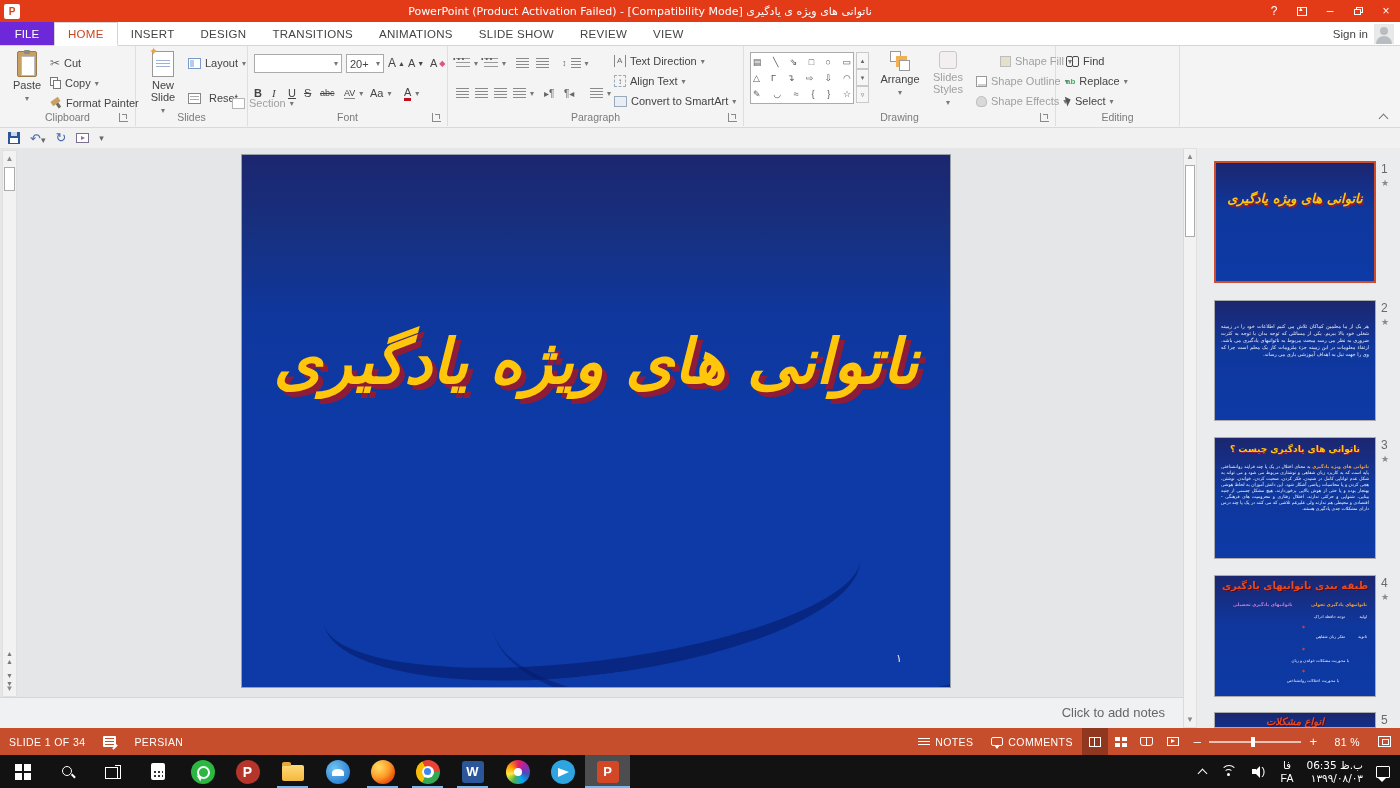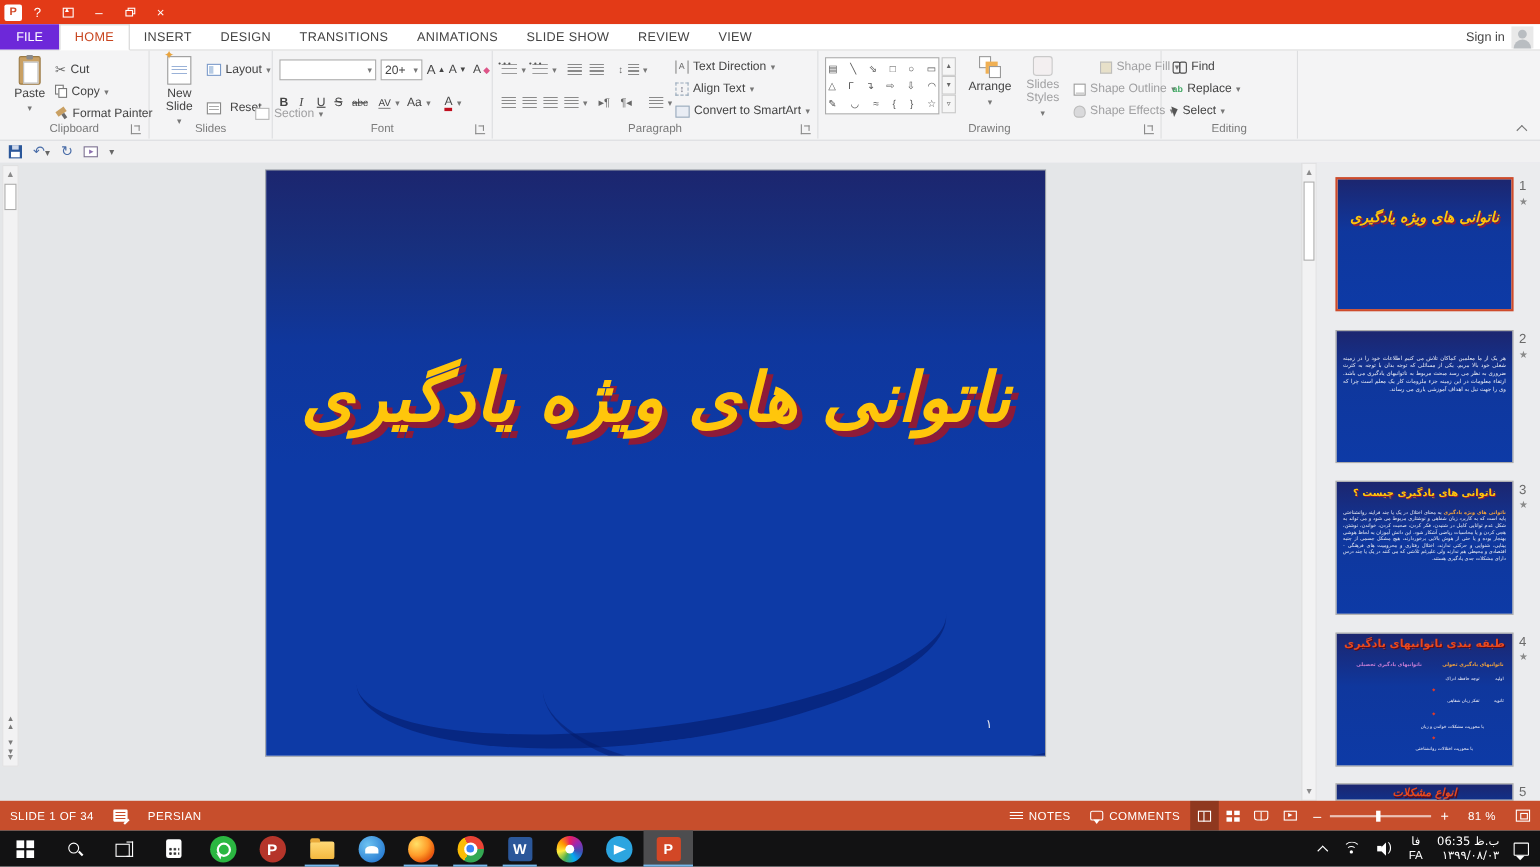--- a/index.html
+++ b/index.html
@@ -221,20 +221,21 @@
   .ac-ic { width:14px; height:12px; border:1.5px solid #fff; border-radius:1px; position:relative; }
   .ac-ic::after { content:""; position:absolute; left:1px; bottom:-5px; border-left:4px solid transparent; border-right:4px solid transparent; border-top:4px solid #fff; }
 </style>
 </head>
 <body>
 
 <div class="app">
 
   <div class="titlebar">
     <div class="pp-logo-sm">P</div>
+    <div class="tb-title fa">ناتوانی های ویژه ی یادگیری [Compatibility Mode] -  PowerPoint (Product Activation Failed)</div>
     <div class="tb-controls">
       <div class="tb-btn">?</div>
       <div class="tb-btn">
           <span class="ribbondisp-glyph"></span>
         </div>
       <div class="tb-btn">–</div>
       <div class="tb-btn">
           <span class="restore-glyph">
             <i></i>
             <i></i>
@@ -506,20 +507,23 @@
     <div class="nav-dbl" style="top:502px;">▲<br>▲</div>
     <div class="nav-dbl" style="top:524px;">▼<br>▼</div>
 
     <div class="slide-canvas">
       <div class="swoosh1"></div>
       <div class="swoosh2"></div>
       <div class="slide-title fa">ناتوانی های ویژه یادگیری</div>
       <div class="slide-number fa">۱</div>
     </div>
 
+    <div class="notes-bar">
+      <span>Click to add notes</span>
+    </div>
 
     <div class="vscroll thumb-scroll">
       <div class="vs-arrow" style="top:0;">▲</div>
       <div class="vs-thumb" style="top:16px;height:72px;"></div>
       <div class="vs-arrow" style="bottom:0;">▼</div>
     </div>
 
     <div class="thumb-panel">
 
       <div class="thumb sel" style="top:13px;height:122px;">

